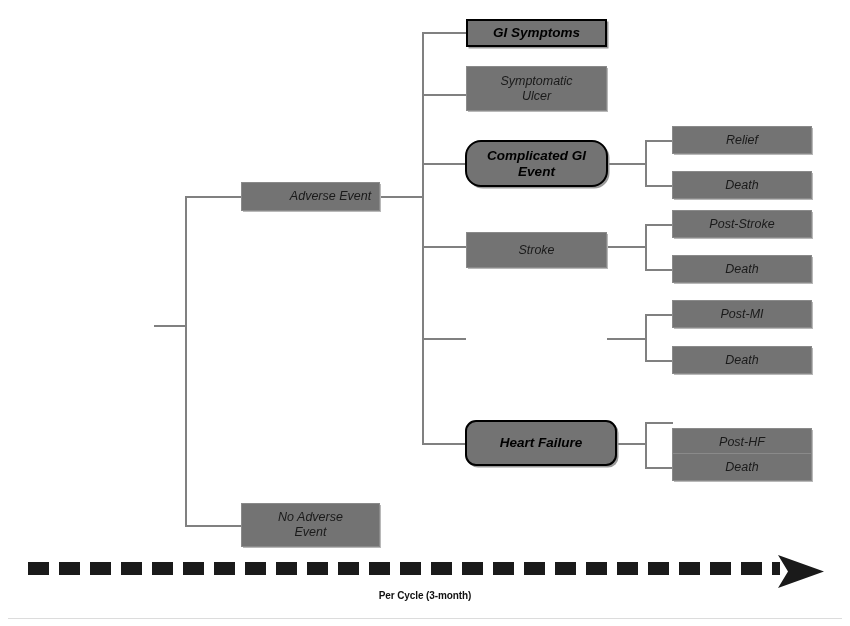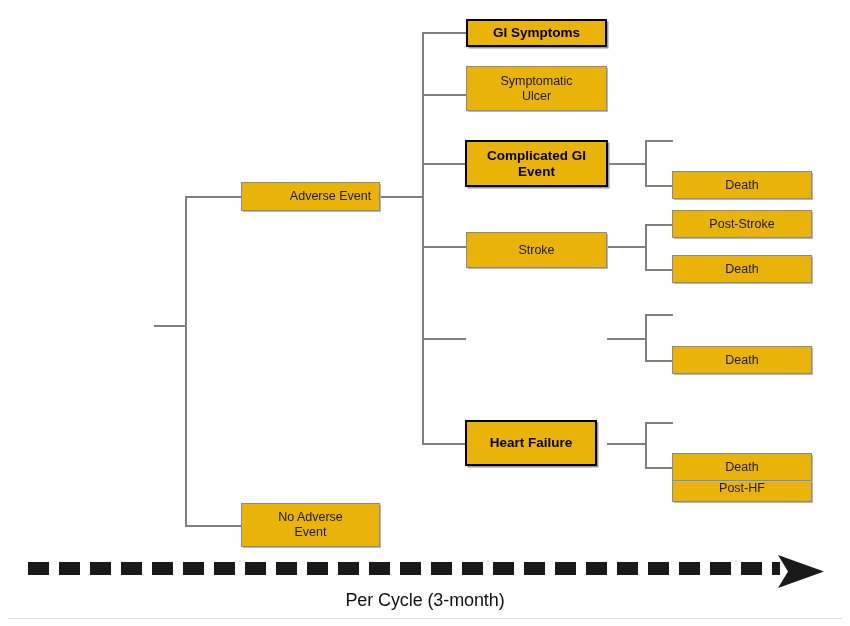--- a/index.html
+++ b/index.html
@@ -17,27 +17,28 @@
     width: 850px;
     height: 626px;
     background: #ffffff;
     overflow: hidden;
   }
 
   
   .node {
     position: absolute;
     box-sizing: border-box;
-    background: #eab308;
+    background: #737373;
     display: flex;
     align-items: center;
     justify-content: center;
     text-align: center;
     line-height: 1.18;
     z-index: 5;
+    font-style: italic;
   }
   .node .lbl {
     display: block;
     padding: 0 4px;
     white-space: pre-line;
   }
 
   
   .node.thin {
     border: 1px solid #8a8a8a;
@@ -84,22 +85,22 @@
     top: -10px;
     width: 0;
     height: 0;
   }
   .tl-head svg { display: block; }
 
   #caption {
     position: absolute;
     width: 100%;
     text-align: center;
-    font-weight: normal;
-    font-size: 18px;
+    font-weight: bold;
+    font-size: 10px;
     color: #111111;
     letter-spacing: -0.1px;
     z-index: 6;
   }
   #footer-rule {
     position: absolute;
     background: #dcdcdc;
     height: 1px;
     z-index: 2;
   }
@@ -155,53 +156,59 @@
 
   <div class="node bold" style="left:466px; top:19px; width:141px; height:28px;">
     <span class="lbl">GI Symptoms</span>
   </div>
 
   <div class="node thin" style="left:466px; top:66px; width:141px; height:45px;">
     <span class="lbl">Symptomatic
 Ulcer</span>
   </div>
 
-  <div class="node bold" style="left:465px; top:140px; width:143px; height:47px;">
+  <div class="node bold" style="left:465px; top:140px; width:143px; height:47px;border-radius:16px;">
     <span class="lbl">Complicated GI
 Event</span>
   </div>
 
   <div class="node thin" style="left:466px; top:232px; width:141px; height:36px;">
     <span class="lbl">Stroke</span>
   </div>
 
 
-  <div class="node bold" style="left:465px; top:420px; width:132px; height:46px;">
+  <div class="node bold" style="left:465px; top:420px; width:152px; height:46px;border-radius:11px;">
     <span class="lbl">Heart Failure</span>
   </div>
 
+  <div class="node thin" style="left:672px; top:126px; width:140px; height:28px;">
+    <span class="lbl">Relief</span>
+  </div>
 
   <div class="node thin" style="left:672px; top:171px; width:140px; height:28px;">
     <span class="lbl">Death</span>
   </div>
 
   <div class="node thin" style="left:672px; top:210px; width:140px; height:28px;">
     <span class="lbl">Post-Stroke</span>
   </div>
 
   <div class="node thin" style="left:672px; top:255px; width:140px; height:28px;">
     <span class="lbl">Death</span>
   </div>
 
+  <div class="node thin" style="left:672px; top:300px; width:140px; height:28px;">
+    <span class="lbl">Post-MI</span>
+  </div>
 
   <div class="node thin" style="left:672px; top:346px; width:140px; height:28px;">
     <span class="lbl">Death</span>
   </div>
 
-  <div class="node thin" style="left:672px; top:428px; width:140px; height:28px;margin-top:46px;">
+  <div class="node thin" style="left:672px; top:428px; width:140px; height:28px;">
     <span class="lbl">Post-HF</span>
   </div>
 
   <div class="node thin" style="left:672px; top:453px; width:140px; height:28px;">
     <span class="lbl">Death</span>
   </div>
 
   <div id="timeline" style="left:28px; top:562px; width:790px; height:26px;">
     <div class="tl-dashes" style="width:752px;"></div>
     <div class="tl-head" style="left:746px;">

